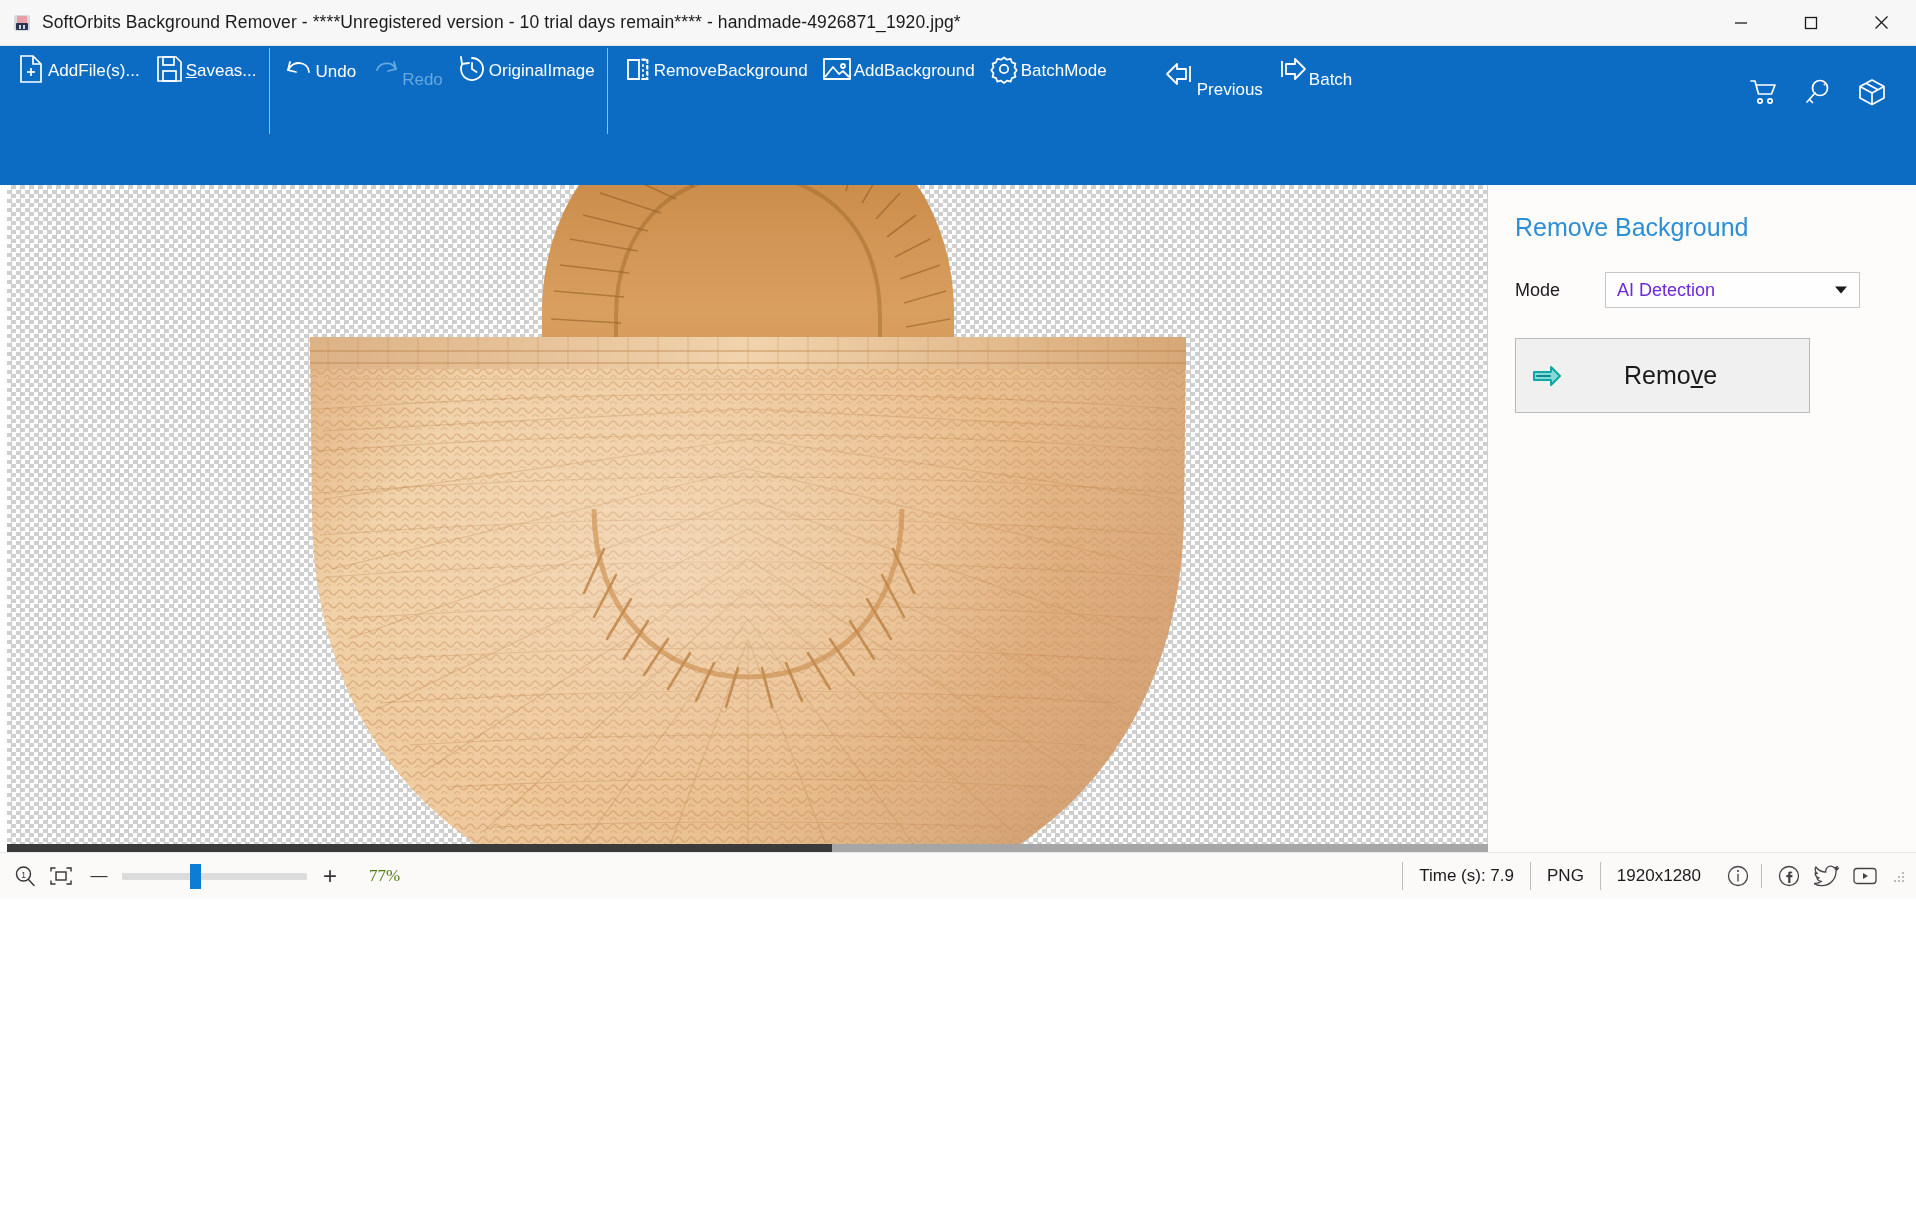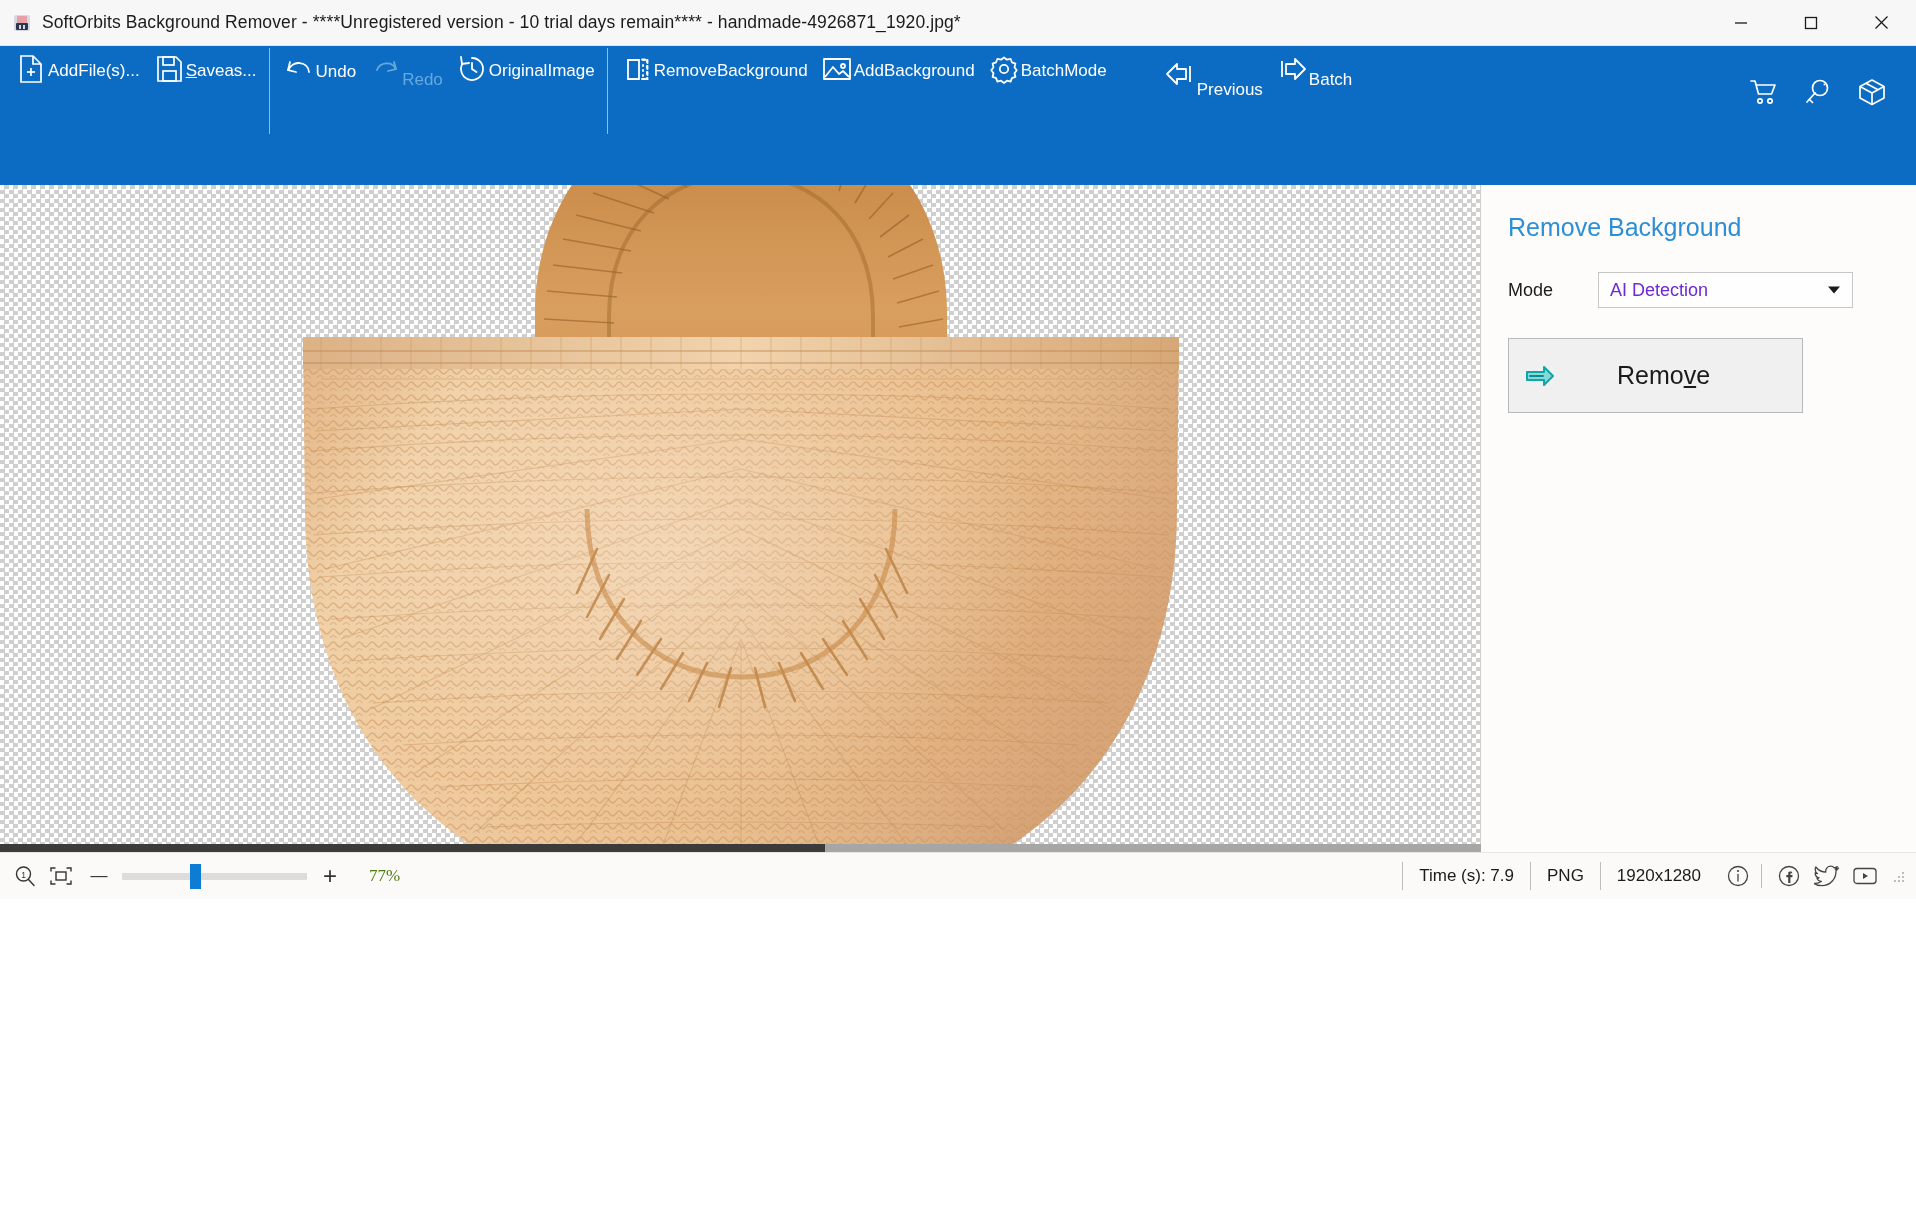--- a/index.html
+++ b/index.html
@@ -89,20 +89,21 @@
   }
   .tb-right .ico2 {
     width: 32px; height: 32px;
     display: flex; align-items: center; justify-content: center;
   }
 
   
   .main {
     flex: 1; display: flex; position: relative; min-height: 0;
     background: #ffffff;
+    padding-left: 7px;
   }
   .canvas-wrap {
     width: 1481px; flex: 0 0 1481px;
     position: relative; overflow: hidden;
     background:
       repeating-conic-gradient(#cfcfcf 0% 25%, #ffffff 0% 50%) 0 0 / 9px 9px;
   }
   .hscroll {
     position: absolute; left: 0; bottom: 0; height: 8px; width: 100%;
     background: #a6a6a6;

